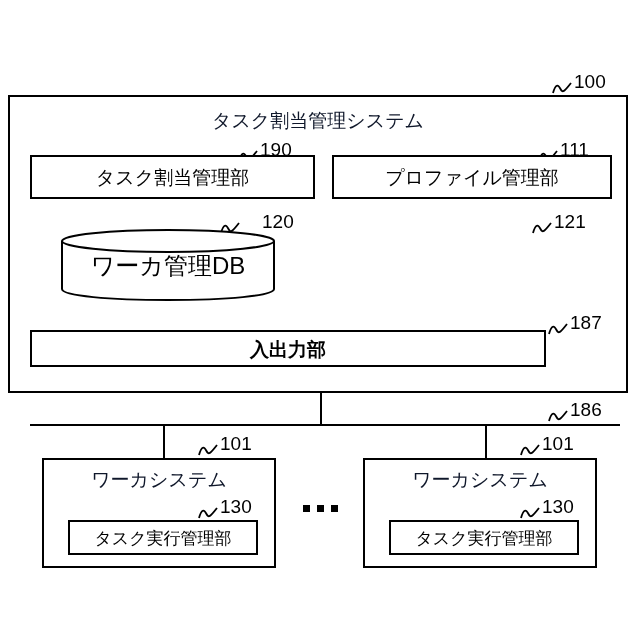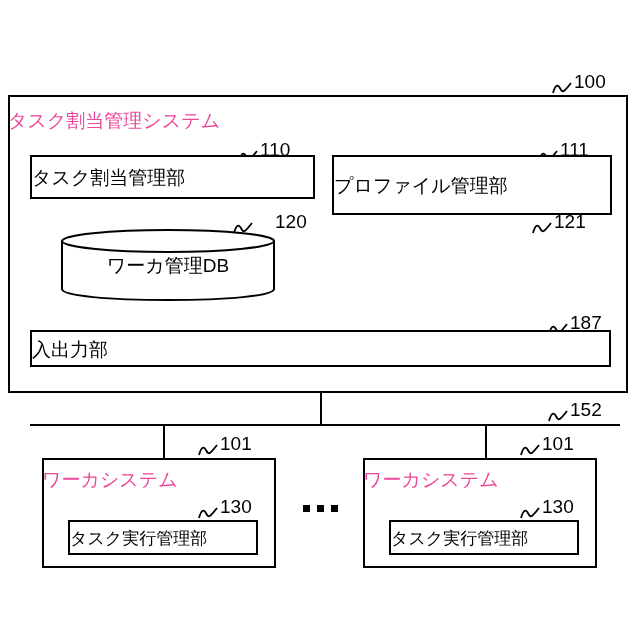--- a/index.html
+++ b/index.html
@@ -20,29 +20,30 @@
     position: absolute;
     box-sizing: border-box;
     border: 2px solid #000000;
     background: #ffffff;
   }
   .thin {
     border-width: 2px;
   }
   .label {
     position: absolute;
-    white-space: nowrap;
-    color: #ec4899;
+    text-align: center;
+    white-space: nowrap;
+    color: #0f172a;
   }
   .boxlabel {
     position: absolute;
     left: 0; right: 0;
     top: 50%;
     transform: translateY(-50%);
-    text-align: left;
+    text-align: center;
     font-size: 19px;
     line-height: 1;
     white-space: nowrap;
   }
   .title {
     font-size: 19px;
   }
   
   .ref {
     position: absolute;
@@ -77,21 +78,21 @@
   .cyl {
     position: absolute;
   }
   .cyl svg { display: block; }
   .cyl .cyltext {
     position: absolute;
     left: 0; right: 0;
     top: 50%;
     transform: translateY(-46%);
     text-align: center;
-    font-size: 19px;
+    font-size: 24px;
     white-space: nowrap;
   }
 
   .dots {
     position: absolute;
     display: flex;
     gap: 7px;
     align-items: center;
   }
   .dots i {
@@ -118,39 +119,39 @@
   <div class="box" style="left:8px; top:95px; width:620px; height:298px;"></div>
 
   <div class="label title" style="left:8px; width:620px; top:108px;">タスク割当管理システム</div>
 
   <div class="ref" style="left:238px; top:140px;">
     <span class="sq">
       <svg width="20" height="13" viewBox="0 0 20 13">
           <path d="M1 11 C3.5 2, 6 2, 8.5 7 C10.5 11, 12 10, 19 1" fill="none" stroke="#000" stroke-width="1.8"></path>
         </svg>
     </span>
-    <span class="num">110</span>
+    <span class="num">190</span>
   </div>
   <div class="box thin" style="left:30px; top:155px; width:285px; height:44px;">
     <div class="boxlabel">タスク割当管理部</div>
   </div>
 
   <div class="ref" style="left:538px; top:140px;text-align:center;">
     <span class="sq">
       <svg width="20" height="13" viewBox="0 0 20 13">
           <path d="M1 11 C3.5 2, 6 2, 8.5 7 C10.5 11, 12 10, 19 1" fill="none" stroke="#000" stroke-width="1.8"></path>
         </svg>
     </span>
     <span class="num">111</span>
   </div>
-  <div class="box thin" style="left:332px; top:155px; width:280px; height:60px;">
+  <div class="box thin" style="left:332px; top:155px; width:280px; height:44px;">
     <div class="boxlabel">プロファイル管理部</div>
   </div>
 
-  <div class="ref" style="left:233px; top:212px;gap:22px;">
+  <div class="ref" style="left:220px; top:212px;gap:22px;">
     <span class="sq">
       <svg width="20" height="13" viewBox="0 0 20 13">
           <path d="M1 11 C3.5 2, 6 2, 8.5 7 C10.5 11, 12 10, 19 1" fill="none" stroke="#000" stroke-width="1.8"></path>
         </svg>
     </span>
     <span class="num">120</span>
   </div>
   <div class="cyl" style="left:60px; top:228px; width:216px; height:74px;">
     <svg width="216" height="74" viewBox="0 0 216 74">
       <path d="M2 13 L2 61 C2 68, 50 72, 108 72 C166 72, 214 68, 214 61 L214 13" fill="#ffffff" stroke="#000000" stroke-width="2"></path>
@@ -169,33 +170,33 @@
   </div>
 
   <div class="ref" style="left:548px; top:313px;">
     <span class="sq">
       <svg width="20" height="13" viewBox="0 0 20 13">
           <path d="M1 11 C3.5 2, 6 2, 8.5 7 C10.5 11, 12 10, 19 1" fill="none" stroke="#000" stroke-width="1.8"></path>
         </svg>
     </span>
     <span class="num">187</span>
   </div>
-  <div class="box thin" style="left:30px; top:330px; width:581px; height:37px;">
+  <div class="box thin" style="left:30px; top:330px; width:516px; height:37px;font-weight:bold;">
     <div class="boxlabel">入出力部</div>
   </div>
 
   <div class="vline" style="left:320px; top:393px; height:31px;"></div>
 
   <div class="ref" style="left:548px; top:400px;">
     <span class="sq">
       <svg width="20" height="13" viewBox="0 0 20 13">
           <path d="M1 11 C3.5 2, 6 2, 8.5 7 C10.5 11, 12 10, 19 1" fill="none" stroke="#000" stroke-width="1.8"></path>
         </svg>
     </span>
-    <span class="num">152</span>
+    <span class="num">186</span>
   </div>
   <div class="hline" style="left:30px; top:424px; width:590px;"></div>
 
   <div class="vline" style="left:163px; top:424px; height:34px;"></div>
   <div class="ref" style="left:198px; top:434px;">
     <span class="sq">
       <svg width="20" height="13" viewBox="0 0 20 13">
           <path d="M1 11 C3.5 2, 6 2, 8.5 7 C10.5 11, 12 10, 19 1" fill="none" stroke="#000" stroke-width="1.8"></path>
         </svg>
     </span>

